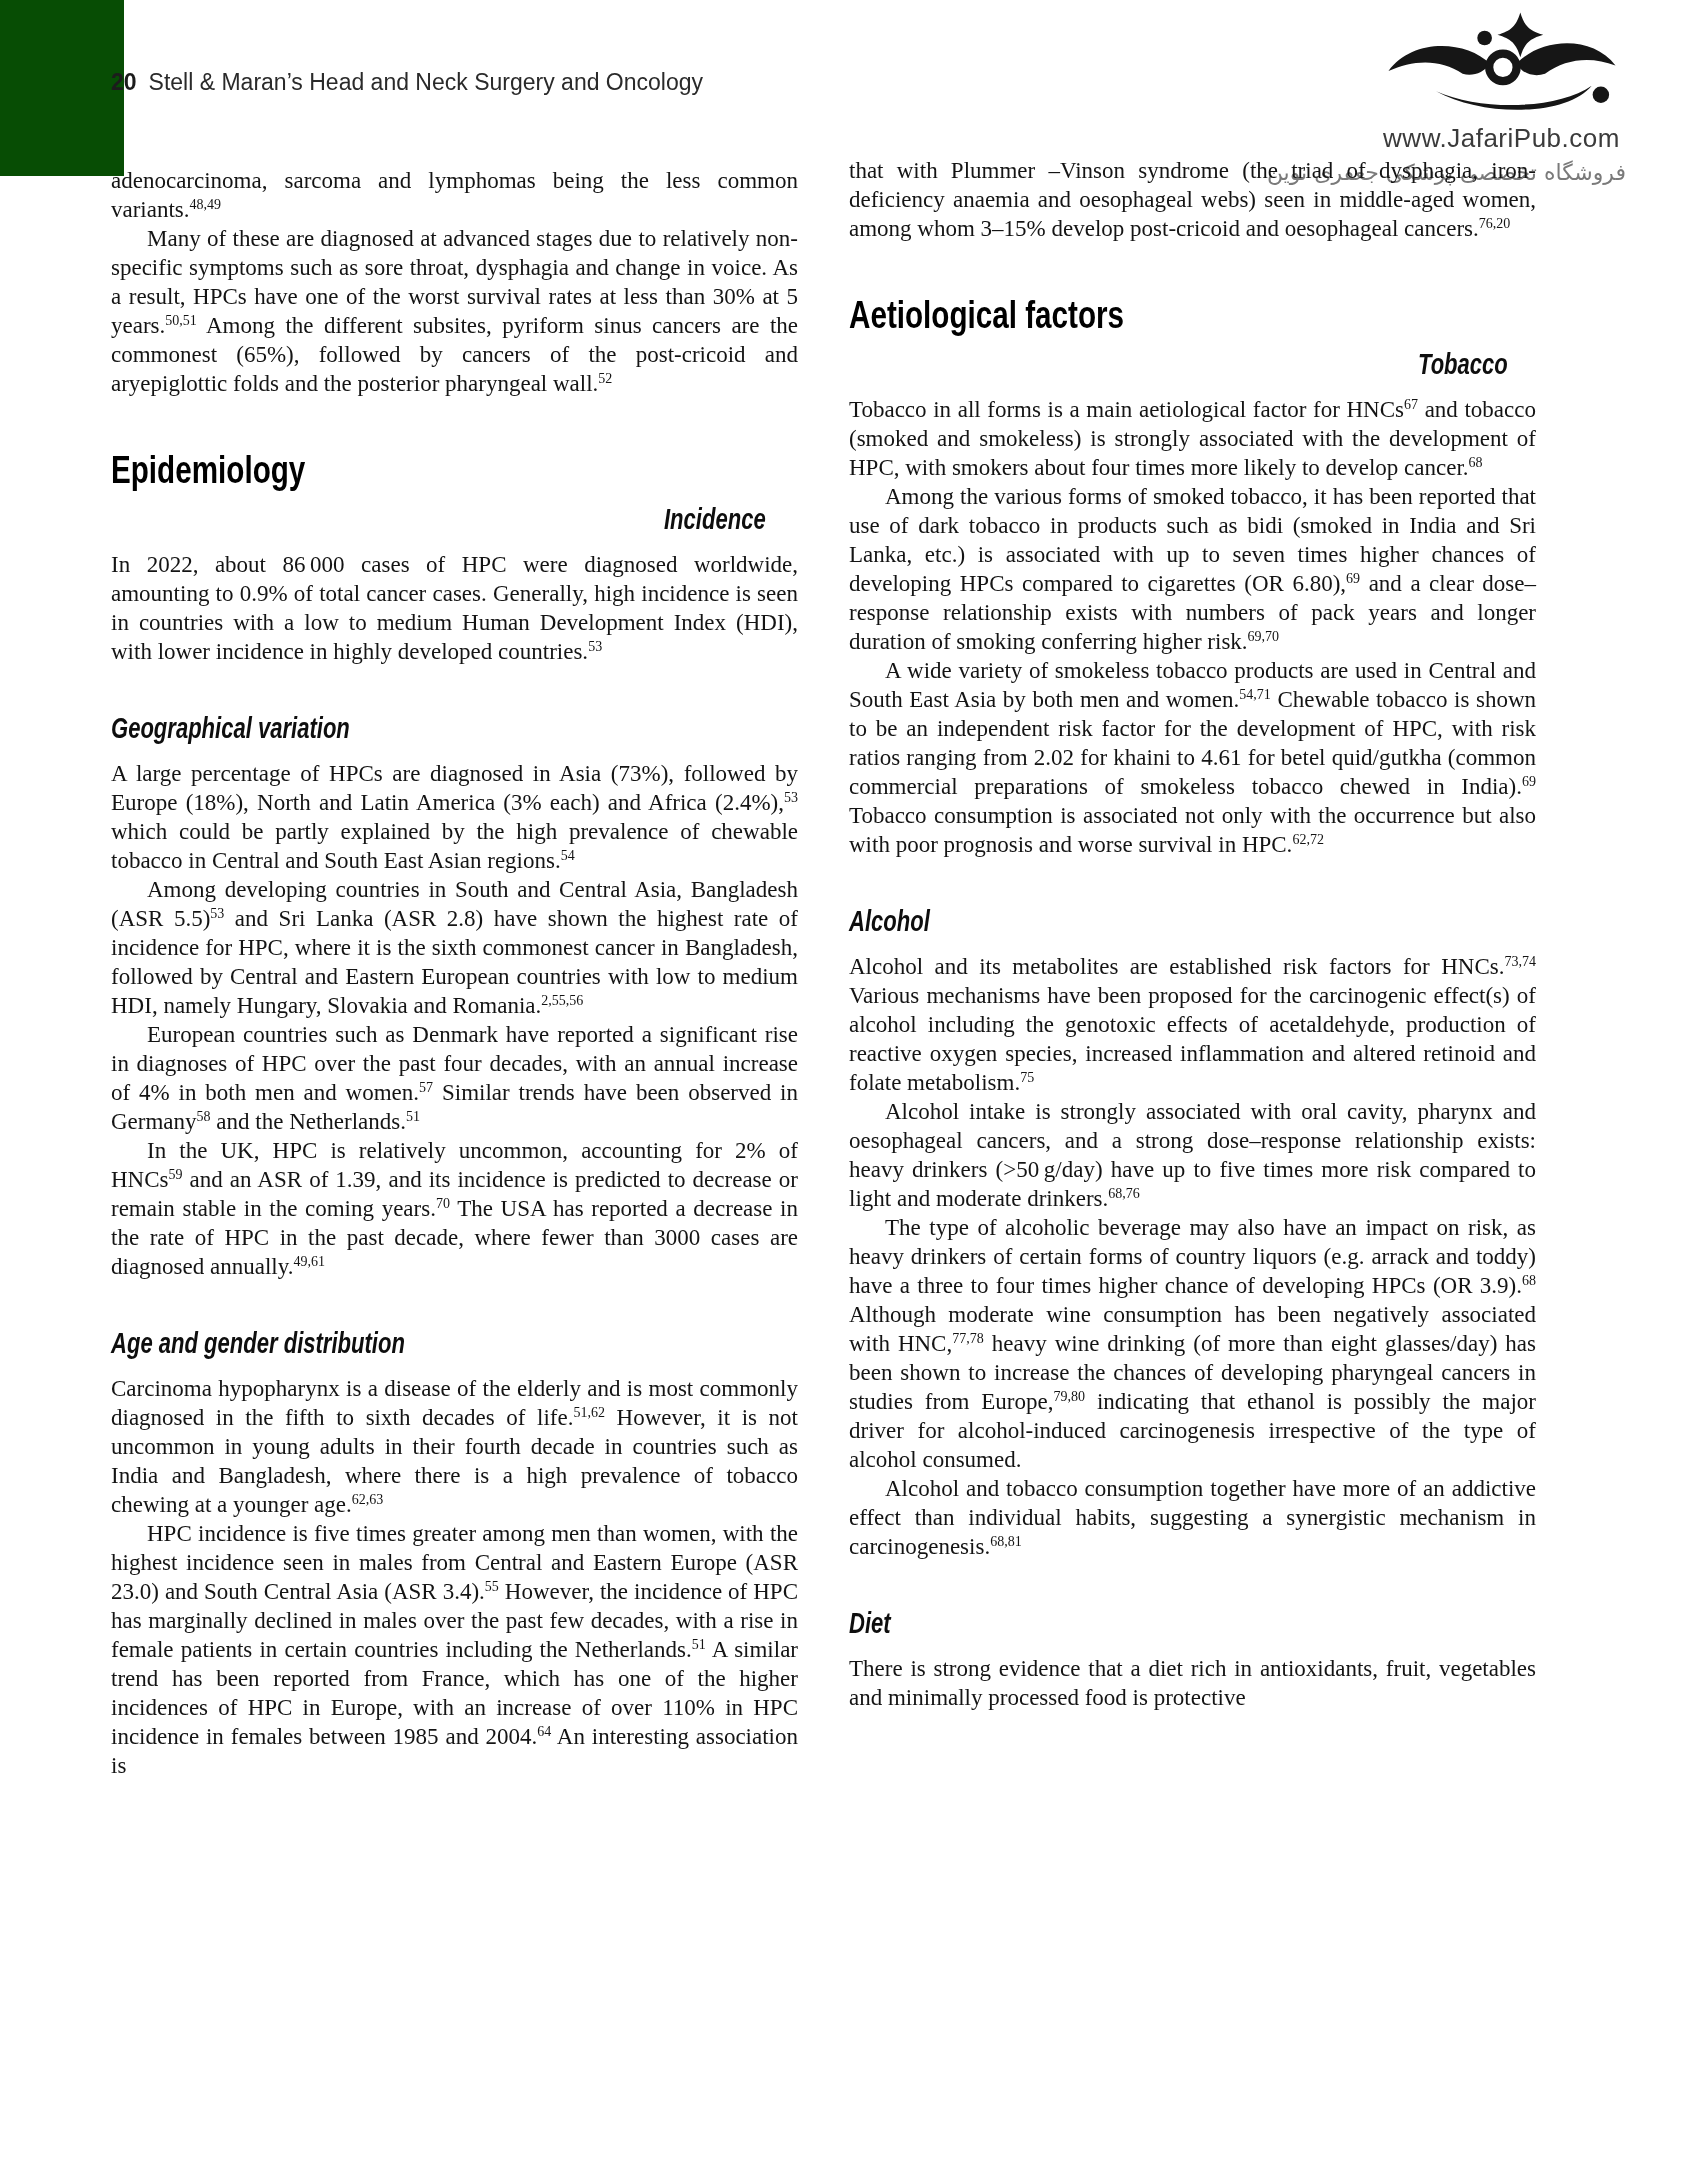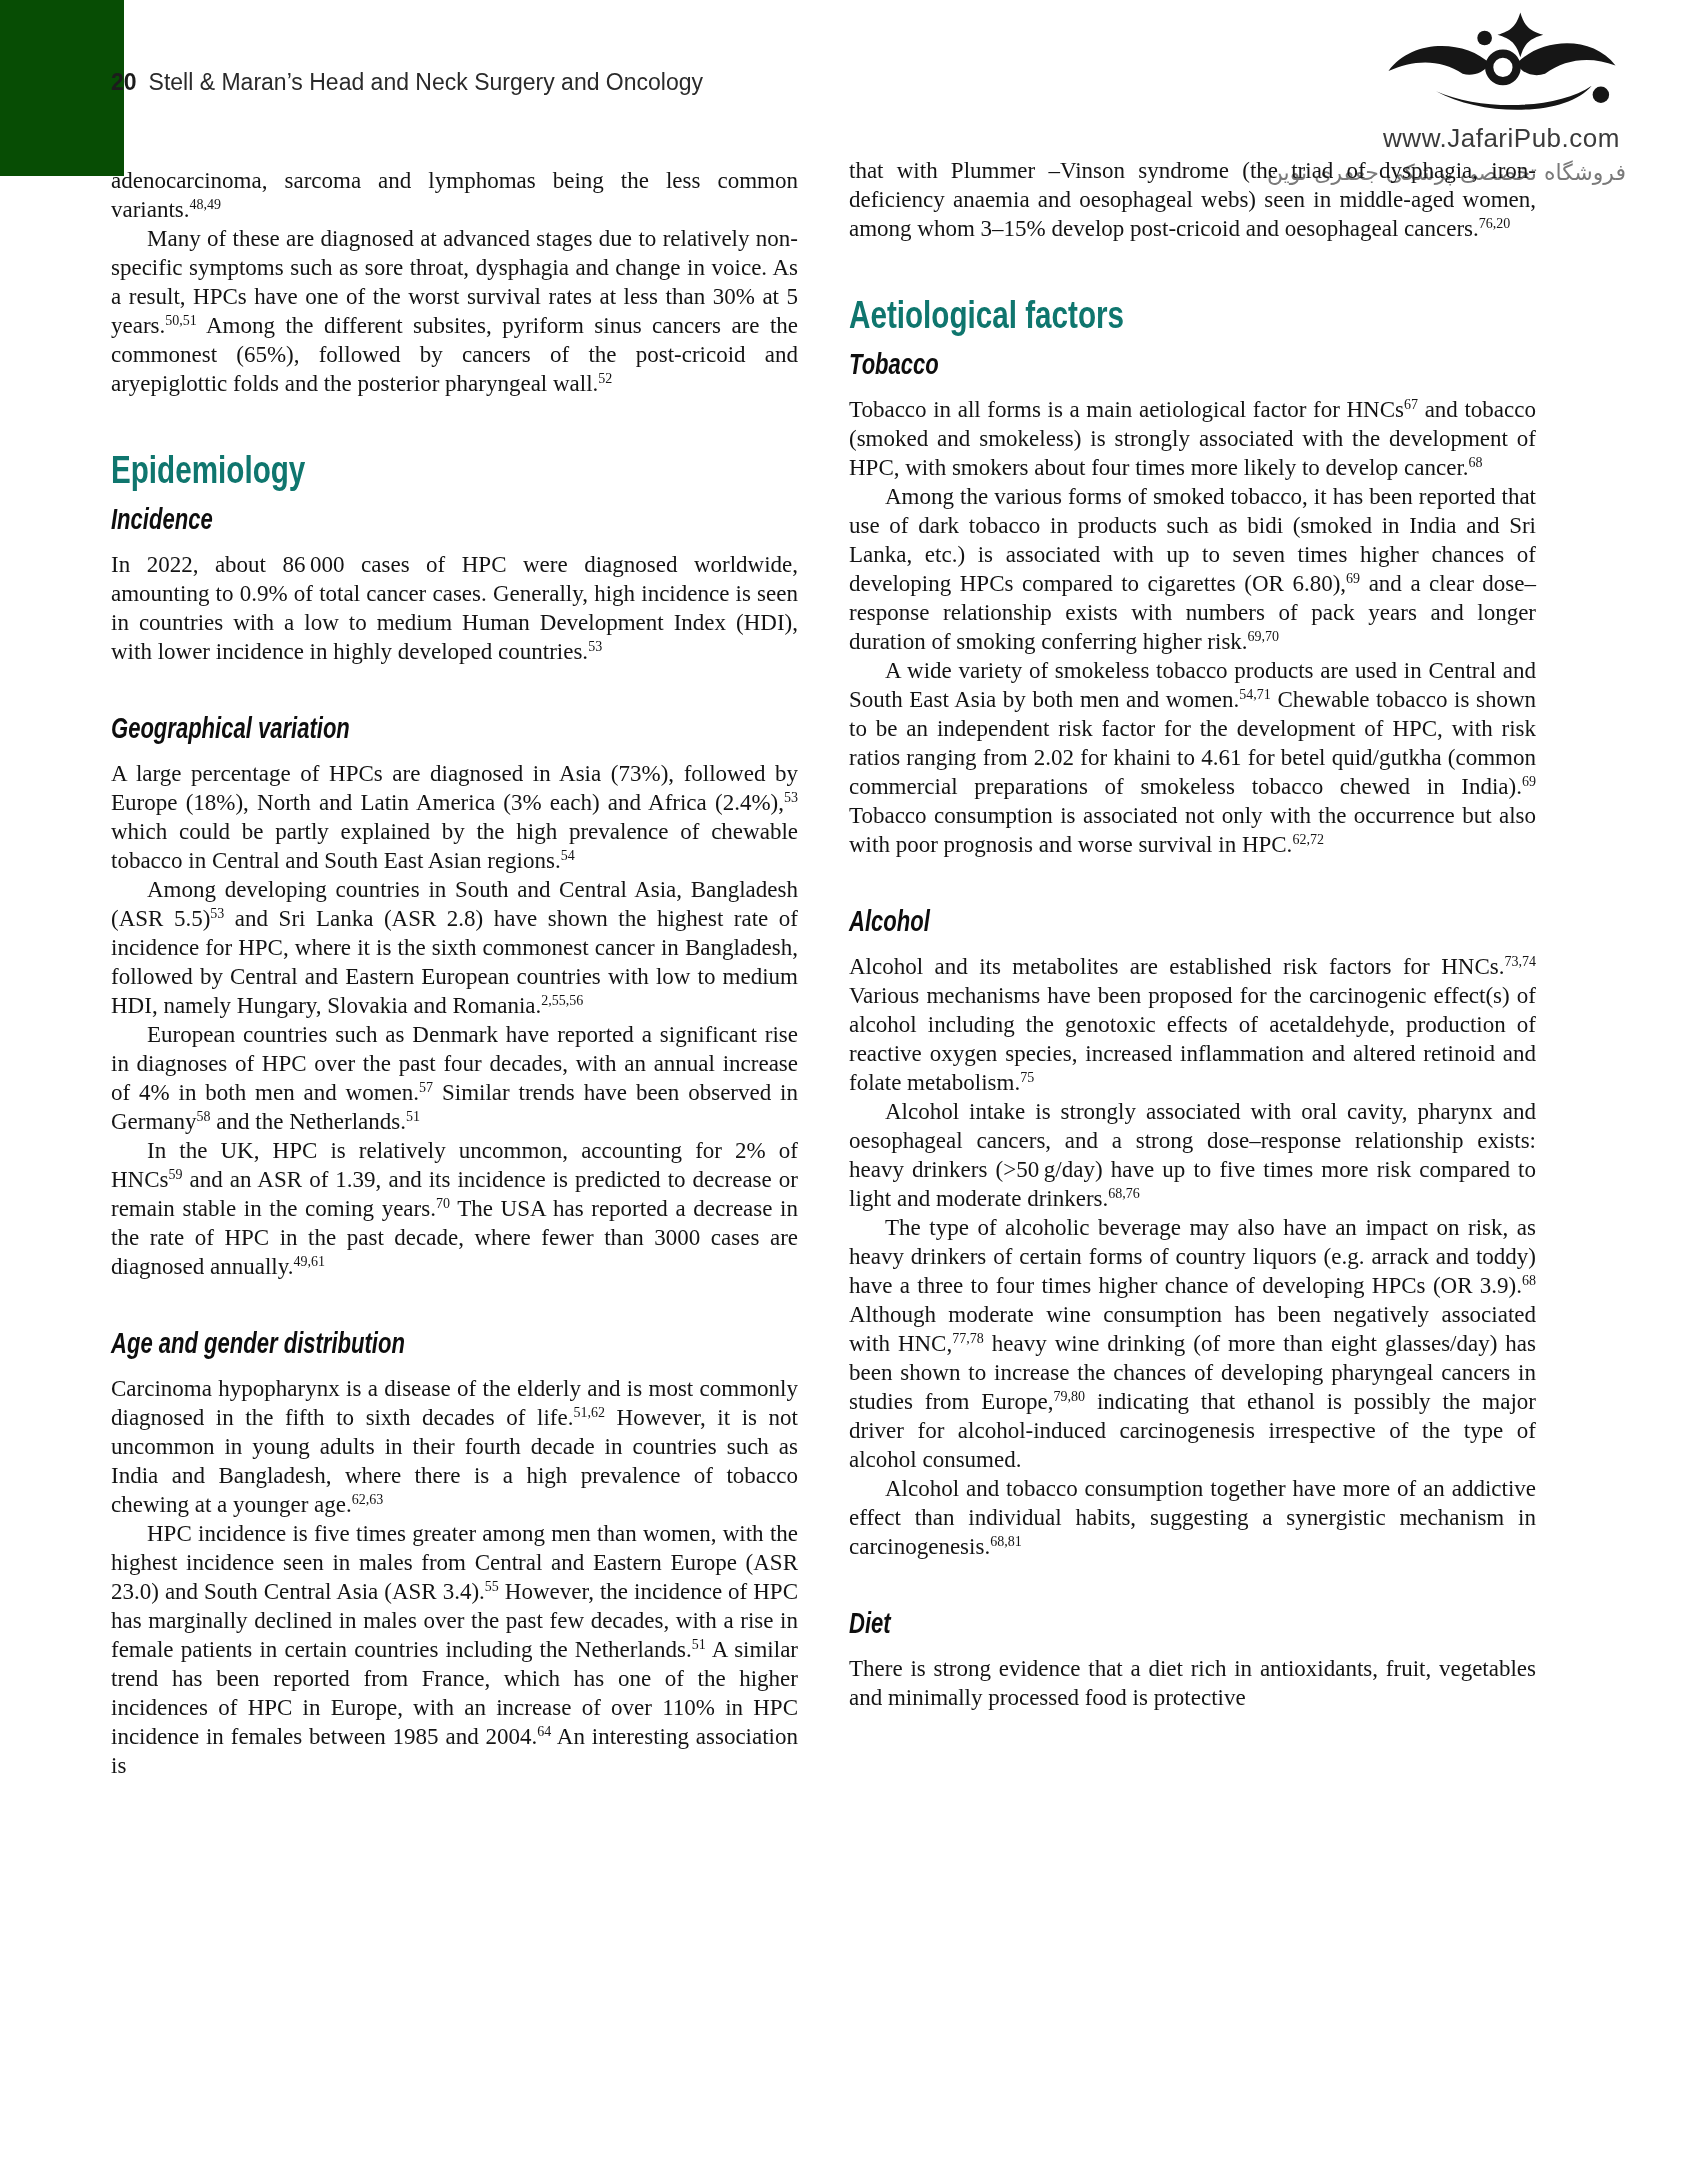--- a/index.html
+++ b/index.html
@@ -31,29 +31,29 @@
   .col{
     position:absolute;width:687px;z-index:1;
     font-size:23px;line-height:29px;text-align:justify;
   }
   .col-left{left:111px;top:166px;}
   .col-right{left:849px;top:156px;}
   .col p{margin:0;}
   .col p.indent{text-indent:36px;}
   .h1{
     font-family:"Liberation Sans", sans-serif;font-weight:700;
-    font-size:39px;line-height:42px;margin:51px 0 12px;color:#0f766e;
+    font-size:39px;line-height:42px;margin:51px 0 12px;color:#000000;
     text-align:left;white-space:nowrap;
   }
   .h2{
     font-family:"Liberation Sans", sans-serif;font-weight:700;font-style:italic;
     font-size:29px;line-height:32px;margin:46px 0 15px;color:#0e0e0e;
     text-align:left;white-space:nowrap;
   }
-  .h1 + .h2{margin-top:0;}
+  .h1 + .h2{margin-top:0;text-align:right;}
   .h1 > span,.h2 > span{display:inline-block;transform:scaleX(0.76);transform-origin:0 60%;}
   sup{
     font-size:61%;line-height:0;vertical-align:baseline;position:relative;top:-0.55em;
   }
 </style>
 </head>
 <body>
 
 <div class="corner-accent"></div>
 

